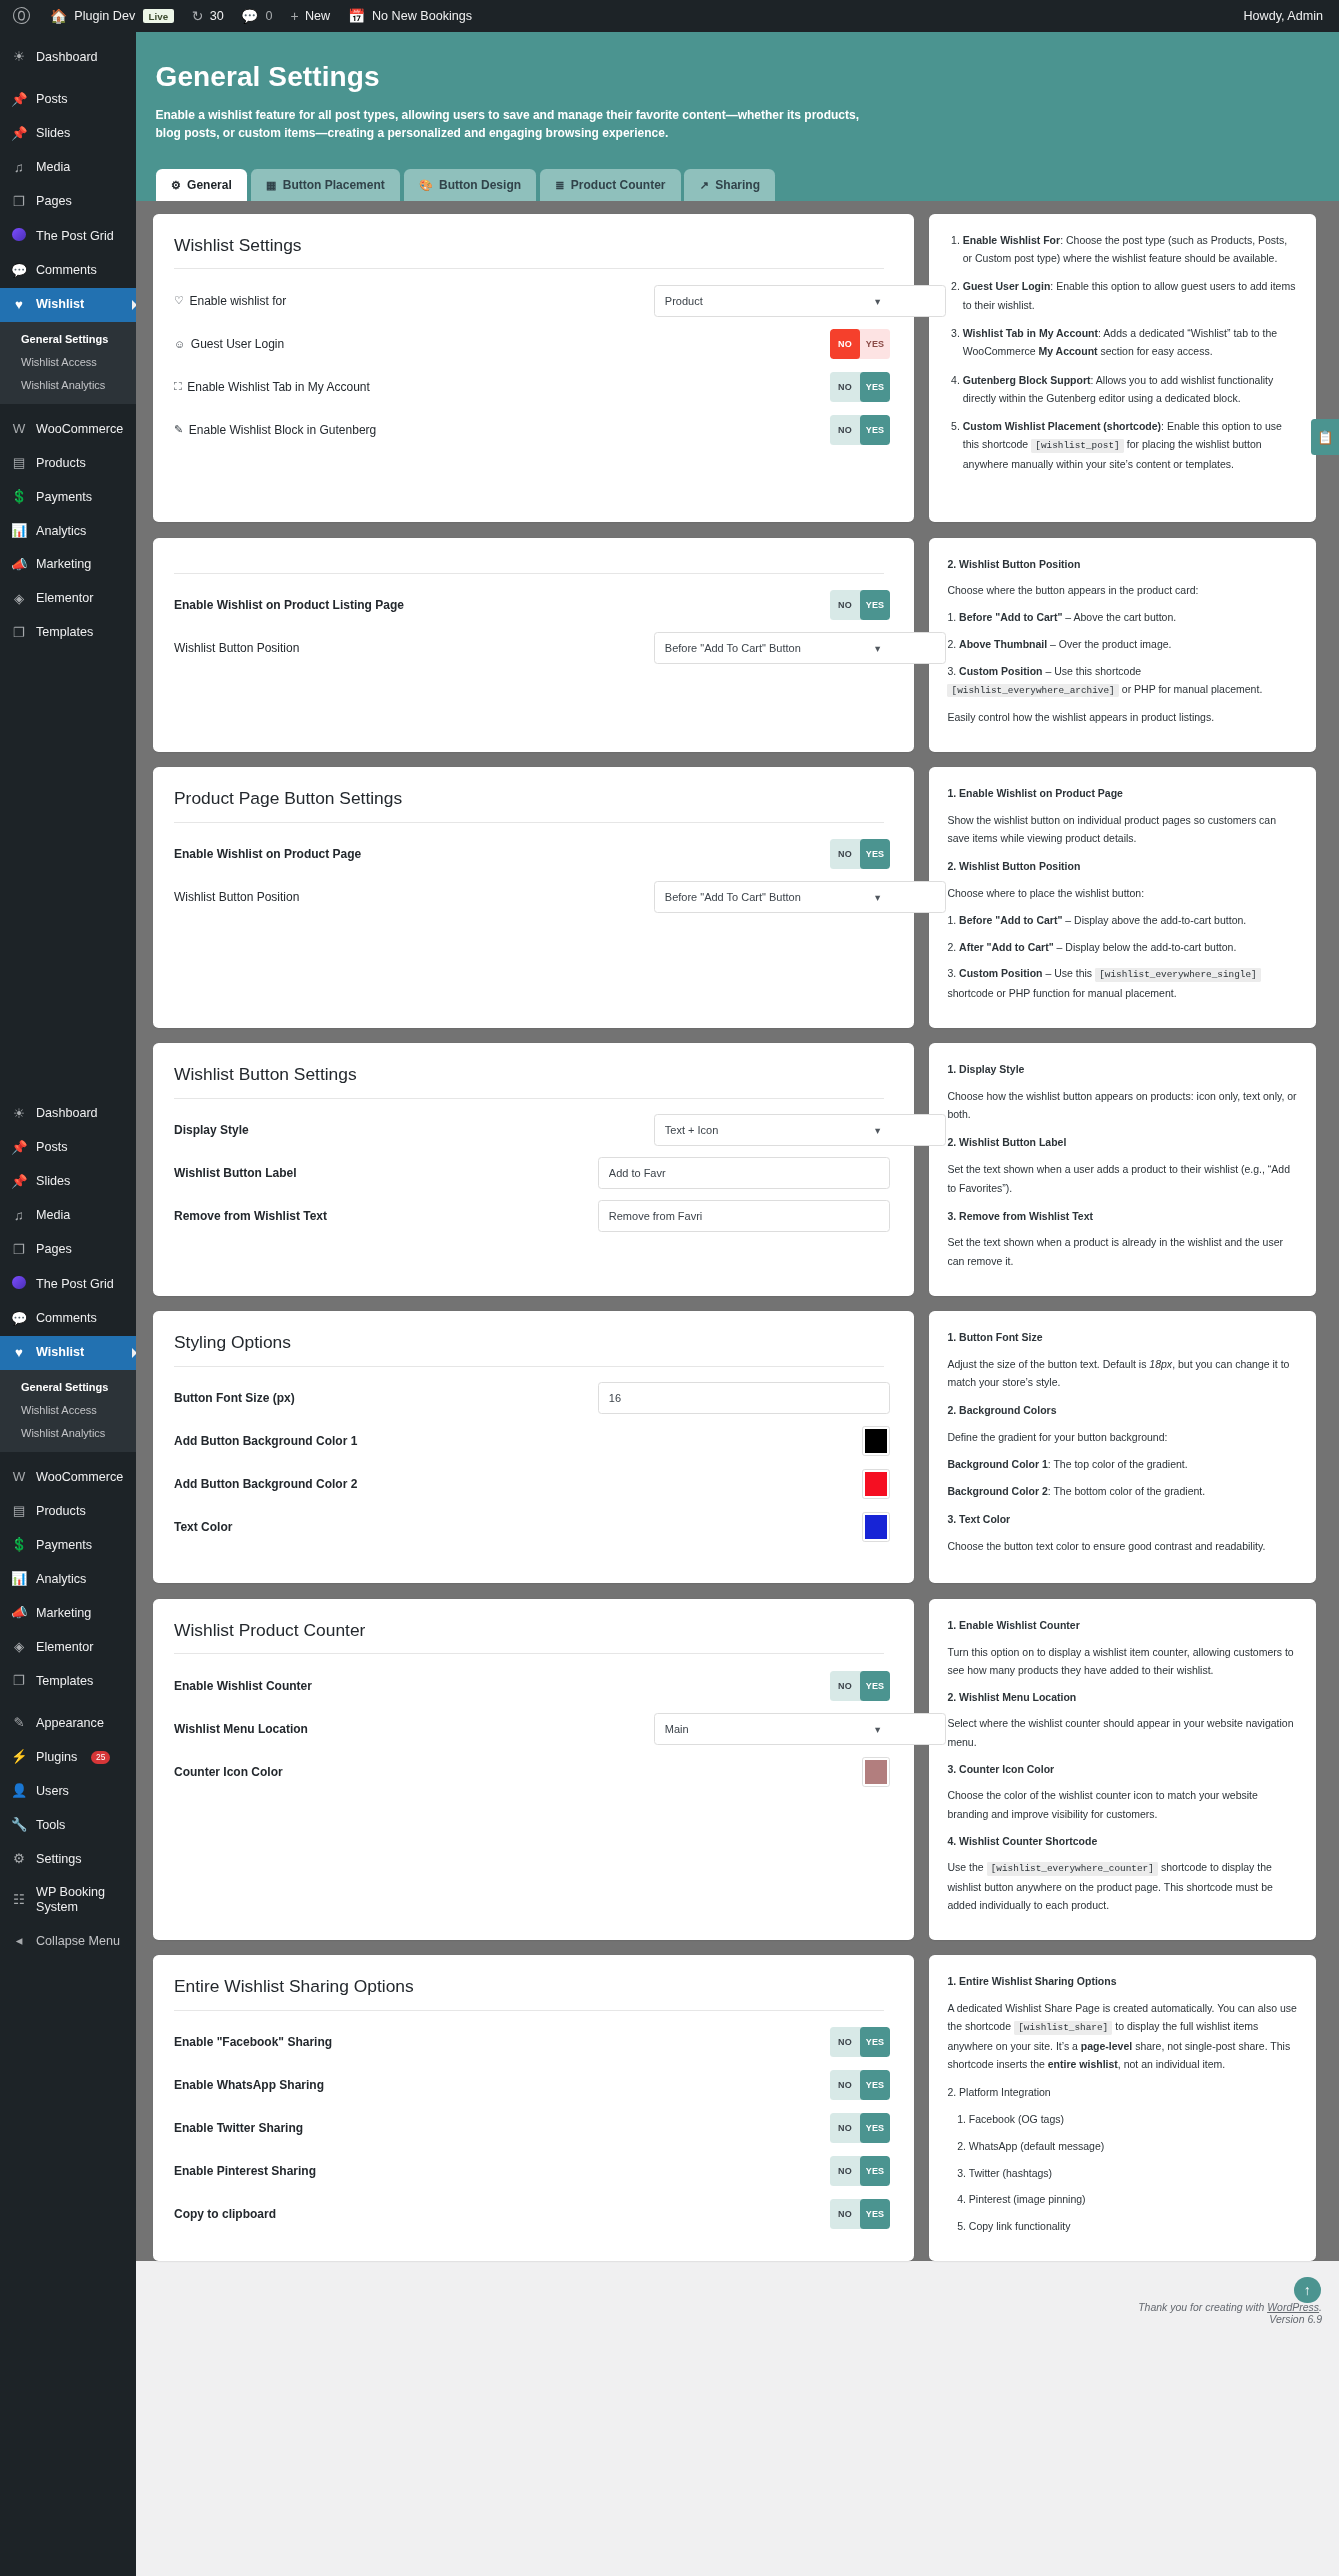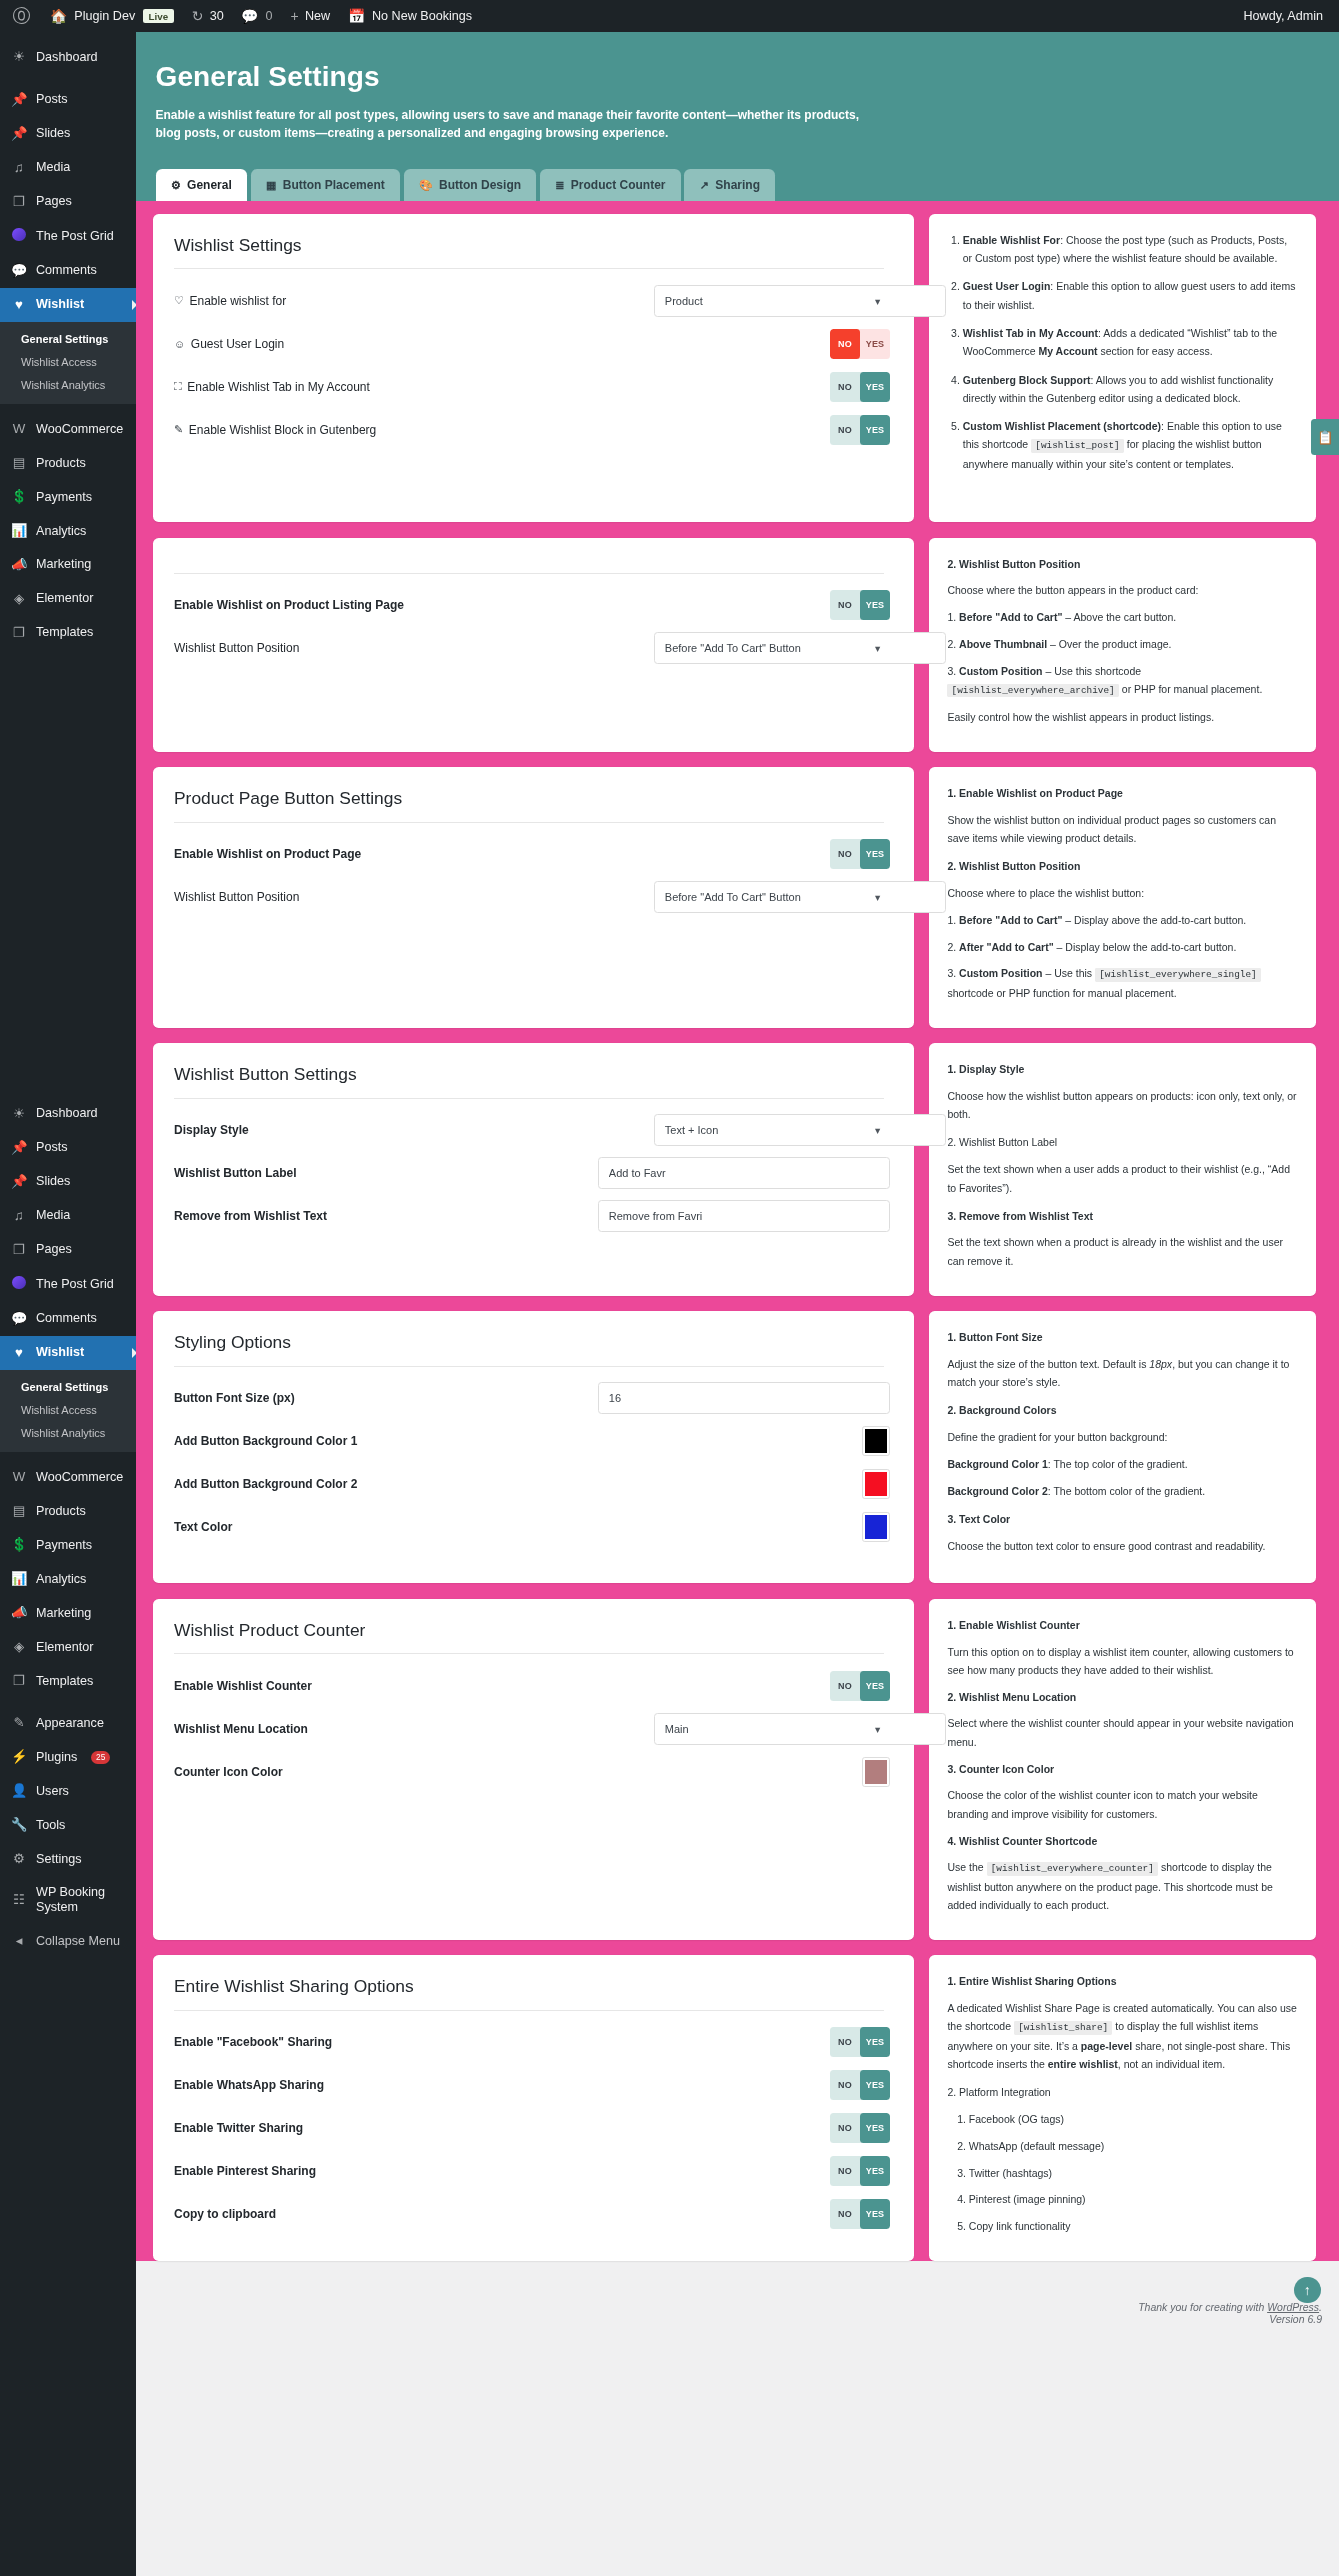--- a/index.html
+++ b/index.html
@@ -69,21 +69,21 @@
 
   .tabstrip { background: #4b9490; padding: 0 19.5px; display: flex; gap: 3.5px; align-items: flex-end; }
   .tab {
     display: flex; align-items: center; gap: 6.3px;
     background: #8fc0bc; color: #31434a; font-size: 12px; font-weight: 600;
     padding: 9px 15.4px; border-radius: 6.3px 6.3px 0 0; white-space: nowrap;
   }
   .tab.active { background: #fff; color: #1d2327; }
   .tab .ticon { font-size: 11px; line-height: 1; }
 
-  .panel-wrap { background: #ec4899; padding: 12.6px 17px 0 17px; }
+  .panel-wrap { background: #737373; padding: 12.6px 17px 0 17px; }
 
   .row { display: flex; gap: 15.4px; margin-bottom: 15.4px; align-items: stretch; }
   .card {
     background: #fff; border-radius: 5.6px; flex: 0 0 761px; width: 761px;
     padding: 21px 24px 21px 15.4px; box-shadow: 0 0.7px 1.4px rgba(0,0,0,.07);
   }
   .help {
     background: #fff; border-radius: 5.6px; flex: 0 0 387px; width: 387px;
     padding: 17px 18px; box-shadow: 0 0.7px 1.4px rgba(0,0,0,.07);
     font-size: 10.5px; color: #2c3338; line-height: 1.75;
@@ -579,21 +579,21 @@
           <div class="control">
             <input class="txt" type="text" value="Remove from Favri" style="">
           </div>
         </div>
         <div style="height:21px"></div>
       </div>
 
       <div class="help">
         <p style="font-weight:700">1. Display Style</p>
         <p>Choose how the wishlist button appears on products: icon only, text only, or both.</p>
-        <p style="font-weight:400;margin-top:9.8px">2. Wishlist Button Label</p>
+        <p style="font-weight:700;margin-top:9.8px">2. Wishlist Button Label</p>
         <p>Set the text shown when a user adds a product to their wishlist (e.g., “Add to Favorites”).</p>
         <p style="font-weight:700;margin-top:9.8px">3. Remove from Wishlist Text</p>
         <p>Set the text shown when a product is already in the wishlist and the user can remove it.</p>
       </div>
     </div>
 
     <div class="row">
       <div class="card">
         <h2>Styling Options</h2>
         <div class="divider"></div>

